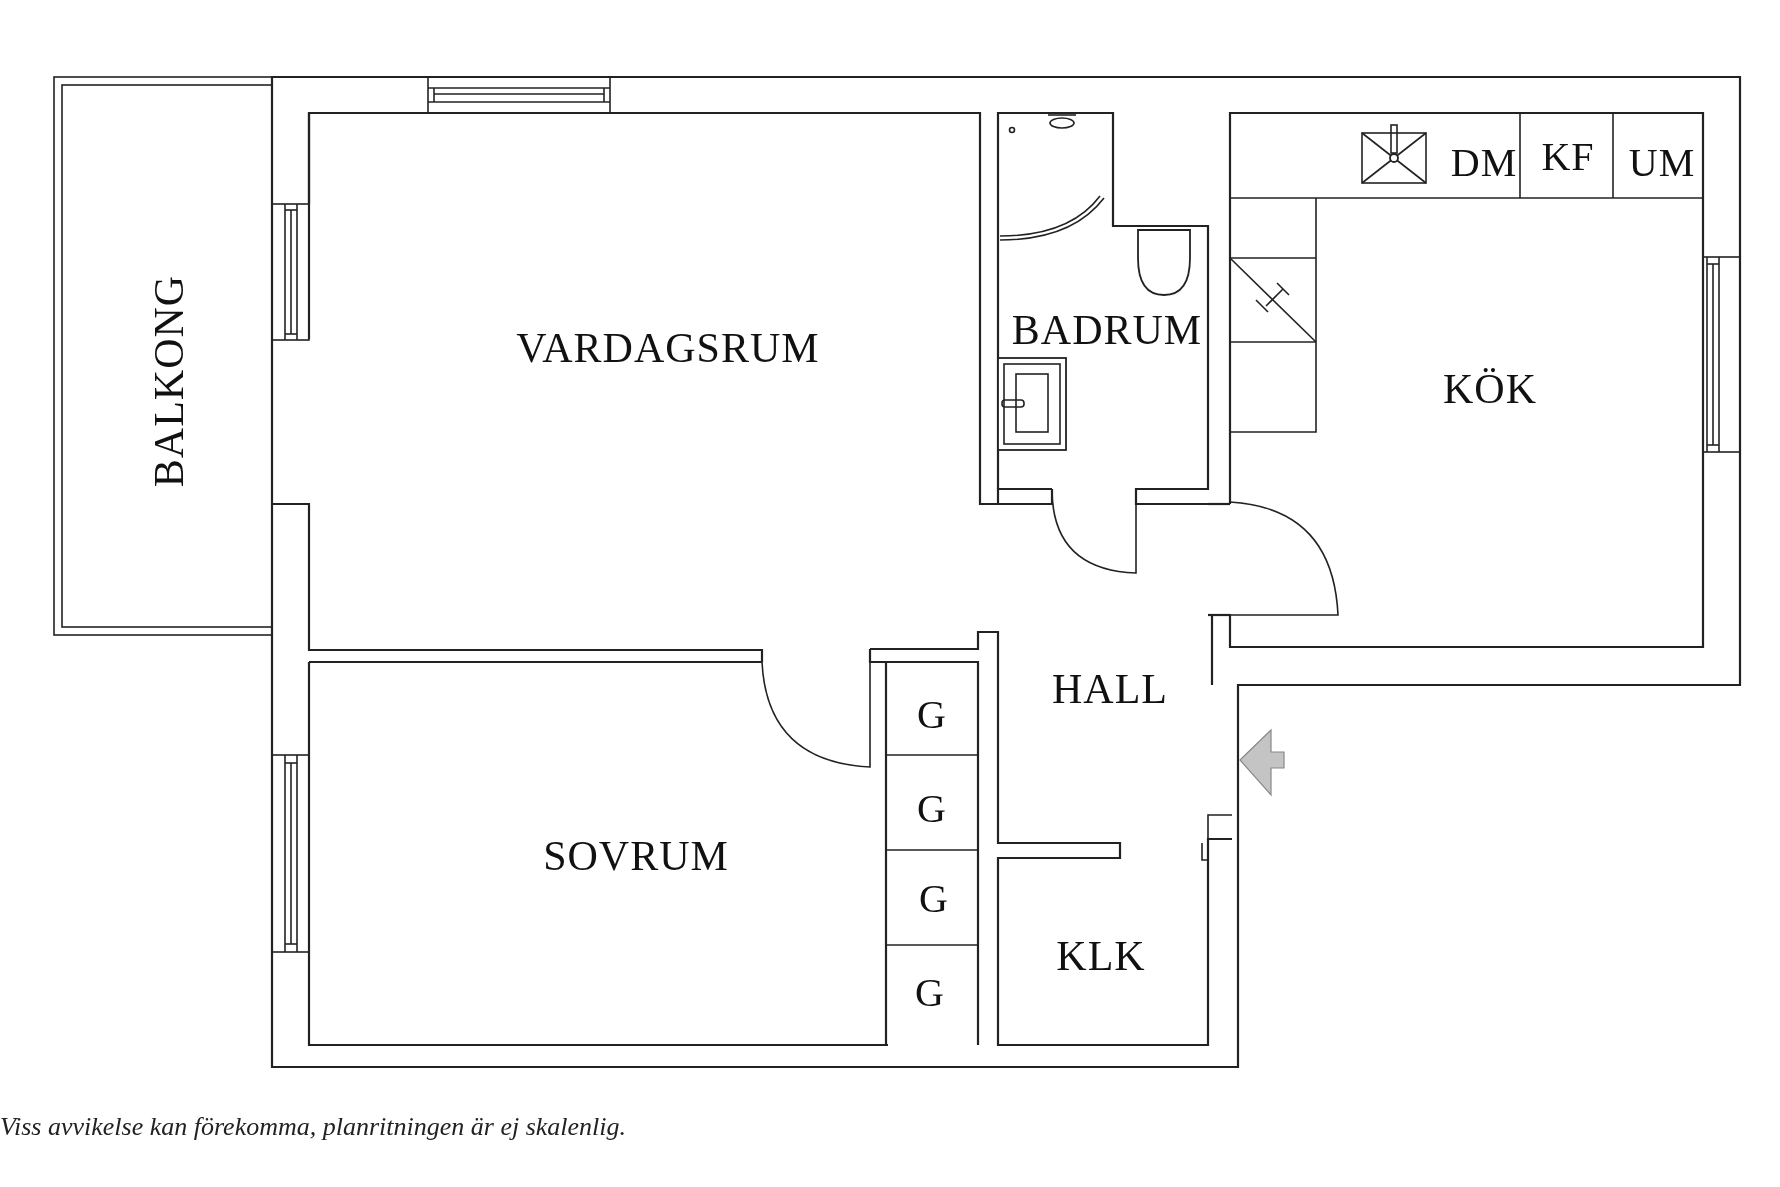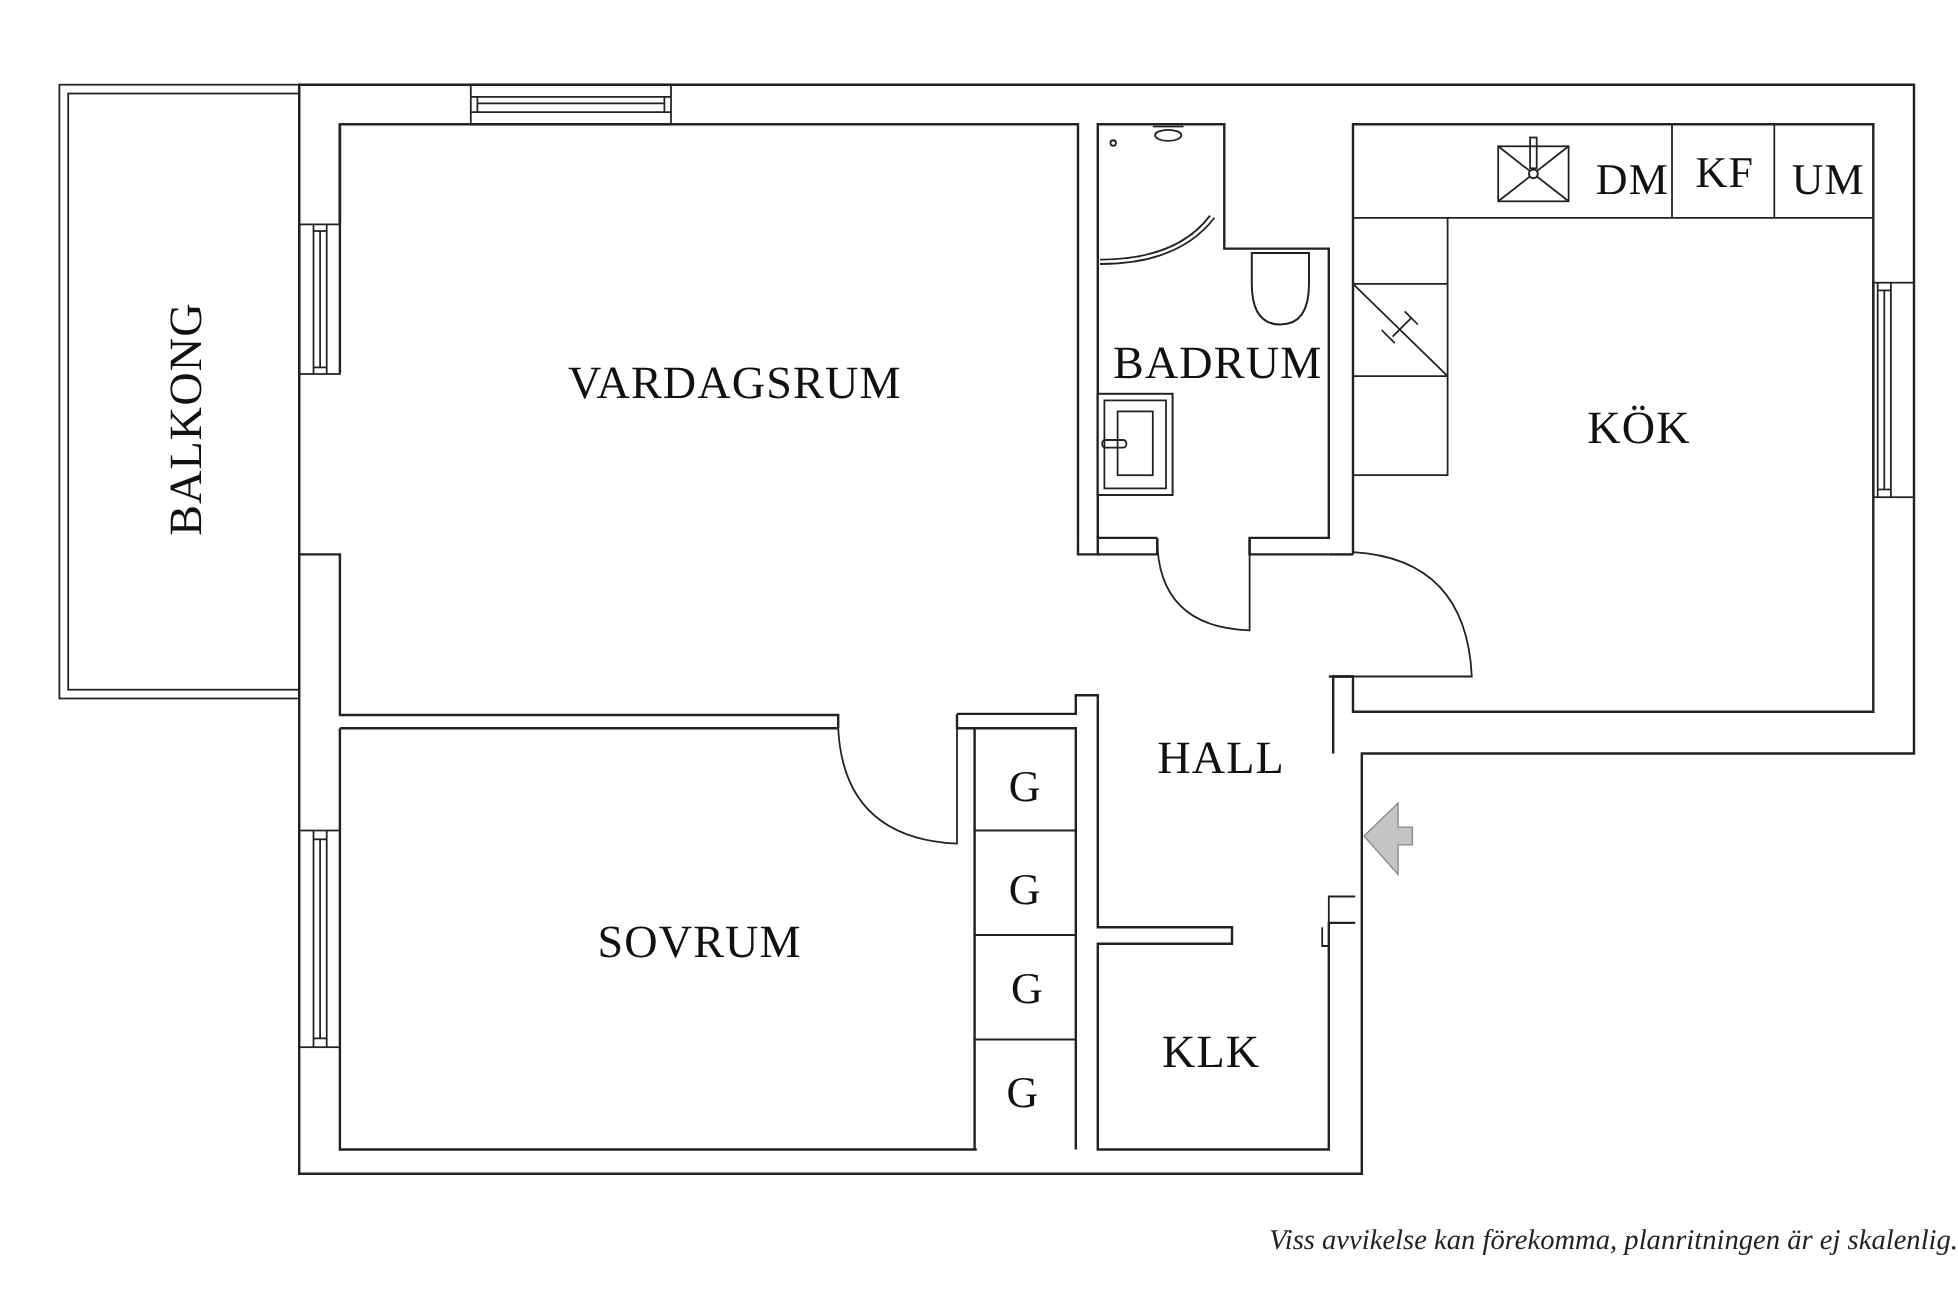--- a/index.html
+++ b/index.html
@@ -6,21 +6,21 @@
   body { width: 1780px; height: 1187px; overflow: hidden; position: relative; }
   #plan { position: absolute; left: 0; top: 0; width: 1780px; height: 1187px; }
   .wall { fill: none; stroke: #222222; stroke-width: 2.2; }
   .thin { fill: none; stroke: #222222; stroke-width: 1.6; }
   .fix  { fill: #ffffff; stroke: #222222; stroke-width: 1.8; }
   .label { font-family: "Liberation Serif", "DejaVu Serif", serif; fill: #111111; letter-spacing: 1px; }
   .room-label { font-size: 42px; }
   .small-label { font-size: 40px; }
   .g-label { font-size: 40px; }
   .disclaimer {
-    position: absolute; left: 0; width: 1780px; top: 1112px; text-align: right;
+    position: absolute; left: 0; width: 1780px; top: 1112px; text-align: left;
     font-family: "Liberation Serif", "DejaVu Serif", serif; font-style: italic;
     font-size: 26px; color: #222222;
   }
 </style>
 </head>
 <body>
 
 <svg id="plan" viewBox="0 0 1780 1187" xmlns="http://www.w3.org/2000/svg">
 
   <g>

